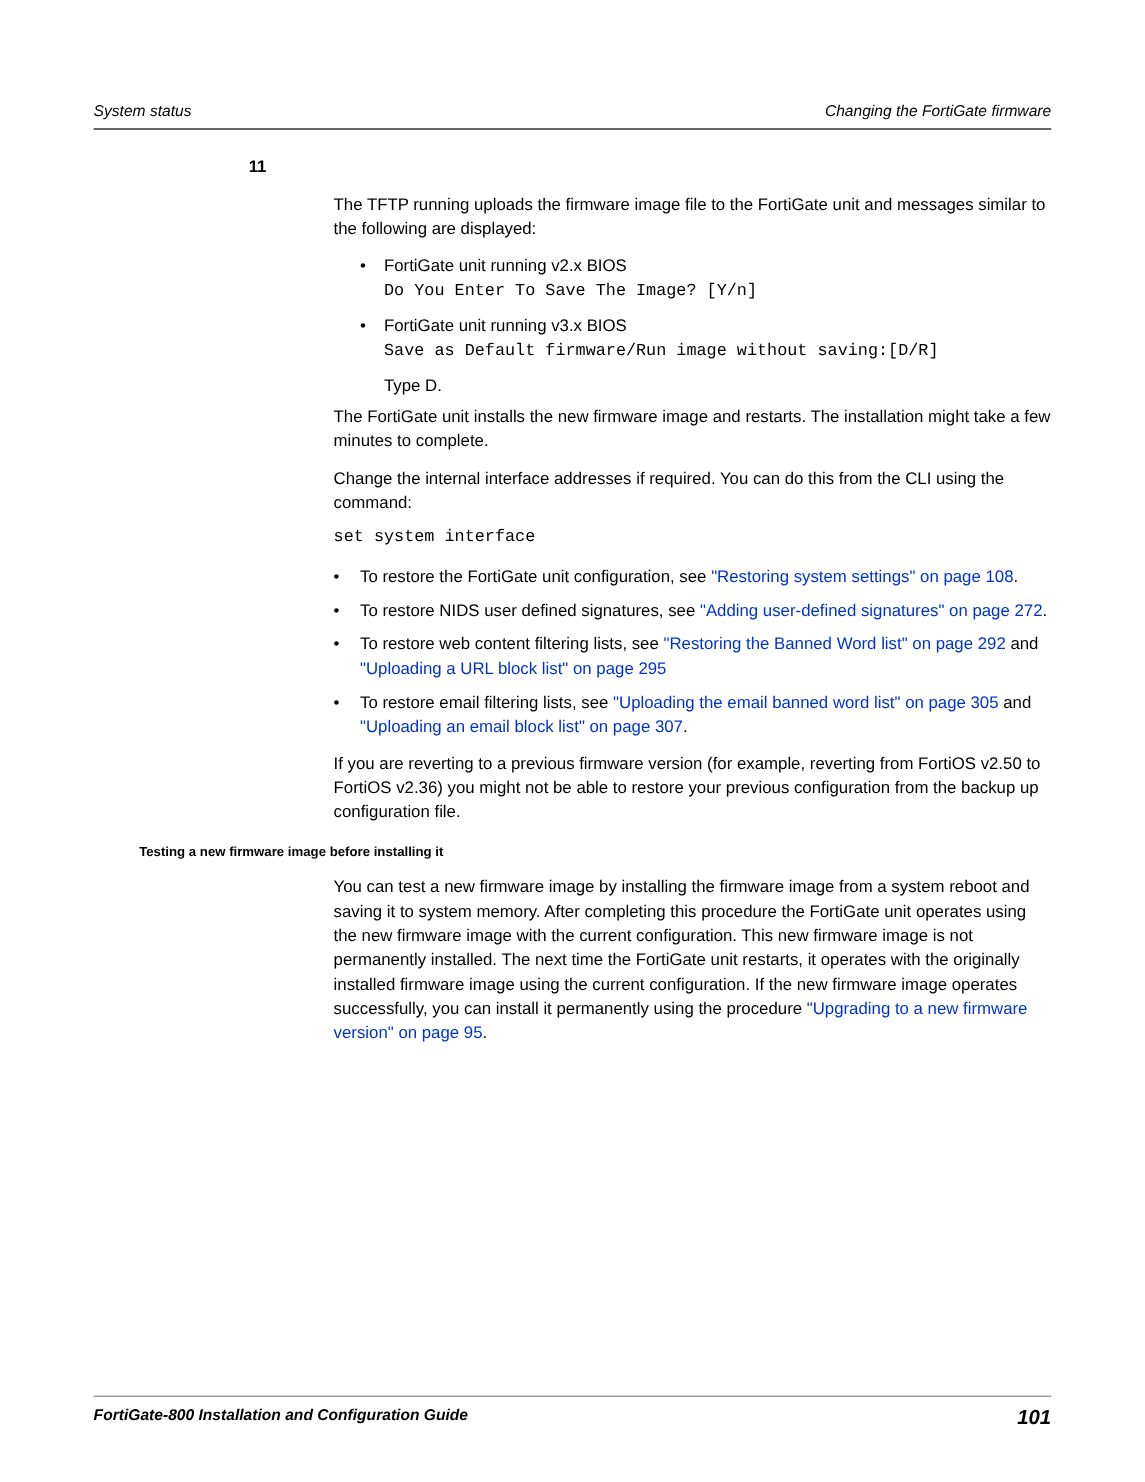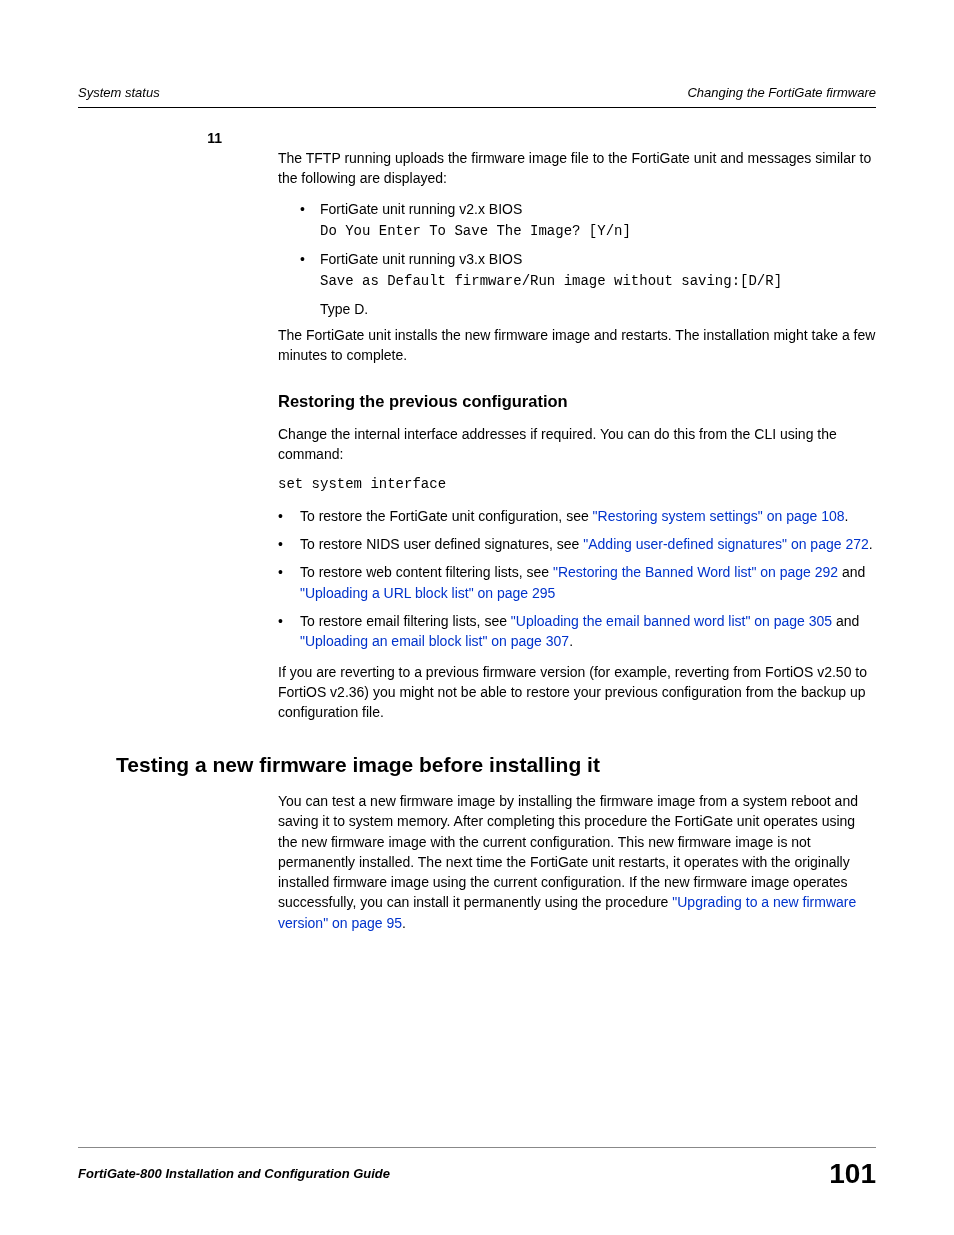--- a/index.html
+++ b/index.html
@@ -23,21 +23,21 @@
     font-size: 13px;
     padding-bottom: 4px;
     border-bottom: 1.5px solid #000;
     margin-bottom: 20px;
   }
   .content {
     margin-left: 200px;
   }
   .step-row {
     display: flex;
-    margin-bottom: 0;
+    margin-bottom: 12px;
     flex-direction: column;
   }
   .step-num {
     width: 52px;
     text-align: right;
     font-weight: bold;
     padding-right: 28px;
     flex-shrink: 0;
     margin-left: -80px;
   }
@@ -64,22 +64,22 @@
     line-height: 1.55;
   }
   .h3 {
     font-weight: bold;
     font-size: 16.5px;
     margin-top: 24px;
     margin-bottom: 10px;
   }
   .h2 {
     font-weight: bold;
-    font-size: 21px;
-    margin-top: 28px;
+    font-size: 11px;
+    margin-top: 16px;
     margin-bottom: 10px;
     margin-left: 38px;
   }
   .bullet-list {
     margin: 8px 0 10px 0;
   }
   .bullet-item {
     display: flex;
     margin-bottom: 8px;
   }
@@ -88,32 +88,33 @@
     flex-shrink: 0;
   }
   .link { color: #0033cc; }
   .footer {
     position: absolute;
     bottom: 40px;
     left: 78px;
     right: 78px;
     display: flex;
     justify-content: space-between;
-    align-items: center;
+    align-items: flex-start;
     border-top: 1px solid #888;
     padding-top: 6px;
   }
   .footer-left {
     font-style: italic;
     font-weight: bold;
     font-size: 13px;
   }
   .footer-right {
-    font-weight: bold;
-    font-size: 28px;
+    font-style: italic;
+    font-weight: bold;
+    font-size: 17px;
   }
 </style>
 </head>
 <body>
 
 <div class="page">
 
   <div class="header-row">
     <span>System status</span>
     <span>Changing the FortiGate firmware</span>
@@ -139,21 +140,20 @@
       <div class="sub-bullet-item">
         <span class="dot">•</span>
         <span>FortiGate unit running v3.x BIOS</span>
       </div>
     </div>
     <div class="sub-content mono">Save as Default firmware/Run image without saving:[D/R]</div>
     <div class="sub-content">Type D.</div>
 
     <p class="para-block">The FortiGate unit installs the new firmware image and restarts. The installation might take a few minutes to complete.</p>
 
-    <div class="h3">Restoring the previous configuration</div>
 
     <p class="para-block">Change the internal interface addresses if required. You can do this from the CLI using the command:</p>
     <p class="mono para-block">set system interface</p>
 
     <div class="bullet-list">
       <div class="bullet-item">
         <span class="dot">•</span>
         <div>
           <span>To restore the FortiGate unit configuration, see </span><span class="link">"Restoring system settings" on page 108</span><span>.</span>
         </div>

